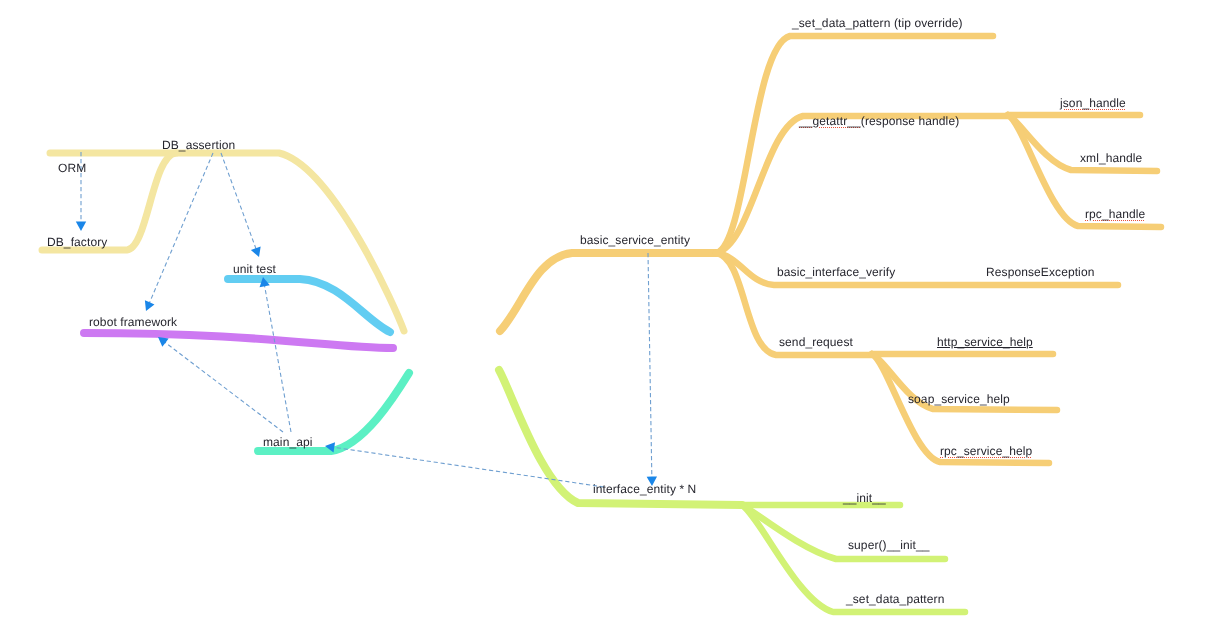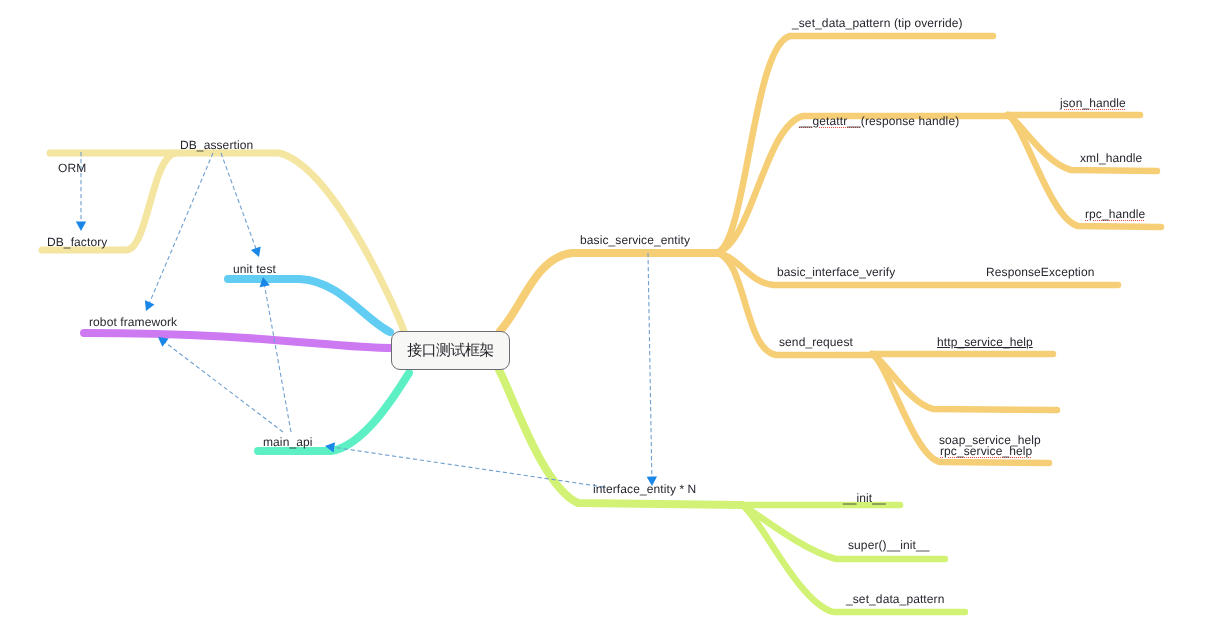--- a/index.html
+++ b/index.html
@@ -63,41 +63,38 @@
         <path d="M0,0 L-9.4,-5.2 L-9.4,0 L-9.4,5.2 Z" transform="translate(81,231) rotate(90.00)"></path>
         <path d="M0,0 L-9.4,-5.2 L-9.4,0 L-9.4,5.2 Z" transform="translate(259,257) rotate(69.93)"></path>
         <path d="M0,0 L-9.4,-5.2 L-9.4,0 L-9.4,5.2 Z" transform="translate(146,311) rotate(112.98)"></path>
         <path d="M0,0 L-9.4,-5.2 L-9.4,0 L-9.4,5.2 Z" transform="translate(263,277) rotate(-100.24)"></path>
         <path d="M0,0 L-9.4,-5.2 L-9.4,0 L-9.4,5.2 Z" transform="translate(158,337) rotate(-142.77)"></path>
         <path d="M0,0 L-9.4,-5.2 L-9.4,0 L-9.4,5.2 Z" transform="translate(652,486) rotate(89.02)"></path>
         <path d="M0,0 L-9.4,-5.2 L-9.4,0 L-9.4,5.2 Z" transform="translate(325,446) rotate(-171.64)"></path>
       </g>
   </svg>
 
-  <div id="center-node" style="left: 391px; top: 331px; width: 117px; height: 35px;">
-    <span>接口测试框架</span>
-  </div>
 
   <div id="labels">
       <div class="lbl" style="left: 58px; top: 138px; margin-top: 23px;">ORM</div>
-      <div class="lbl" style="left: 180px; top: 138px;">DB_assertion</div>
+      <div class="lbl" style="left: 162px; top: 138px;">DB_assertion</div>
       <div class="lbl" style="left: 47px; top: 235px;">DB_factory</div>
       <div class="lbl" style="left: 233px; top: 262px;">unit test</div>
       <div class="lbl" style="left: 89px; top: 315px;">robot framework</div>
       <div class="lbl" style="left: 263px; top: 435px;">main_api</div>
       <div class="lbl" style="left: 580px; top: 233px;">basic_service_entity</div>
       <div class="lbl" style="left: 792px; top: 16px;">_set_data_pattern (tip override)</div>
       <div class="lbl" style="left: 799px; top: 96px; margin-top: 18px;"><span class="sp">__getattr__</span><span>(response handle)</span></div>
       <div class="lbl sp" style="left: 1060px; top: 96px;">json_handle</div>
       <div class="lbl" style="left: 1080px; top: 151px;">xml_handle</div>
       <div class="lbl sp" style="left: 1085px; top: 207px;">rpc_handle</div>
       <div class="lbl" style="left: 777px; top: 265px;">basic_interface_verify</div>
       <div class="lbl" style="left: 986px; top: 265px;">ResponseException</div>
       <div class="lbl" style="left: 779px; top: 335px;">send_request</div>
       <div class="lbl" style="left: 937px; top: 335px; text-decoration: underline;">http_service_help</div>
-      <div class="lbl" style="left: 939px; top: 392px; margin-top: 41px;">soap_service_help</div>
+      <div class="lbl" style="left: 908px; top: 392px;">soap_service_help</div>
       <div class="lbl sp" style="left: 940px; top: 444px;">rpc_service_help</div>
       <div class="lbl" style="left: 593px; top: 482px;">interface_entity * N</div>
       <div class="lbl" style="left: 843px; top: 491px;">__init__</div>
       <div class="lbl" style="left: 848px; top: 538px;">super()__init__</div>
       <div class="lbl" style="left: 846px; top: 592px;">_set_data_pattern</div>
     </div>
 </div>
 
 </body></html>

